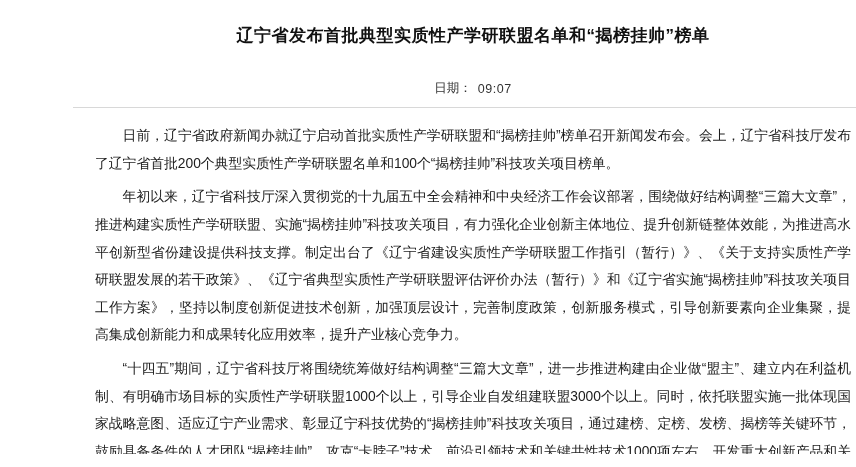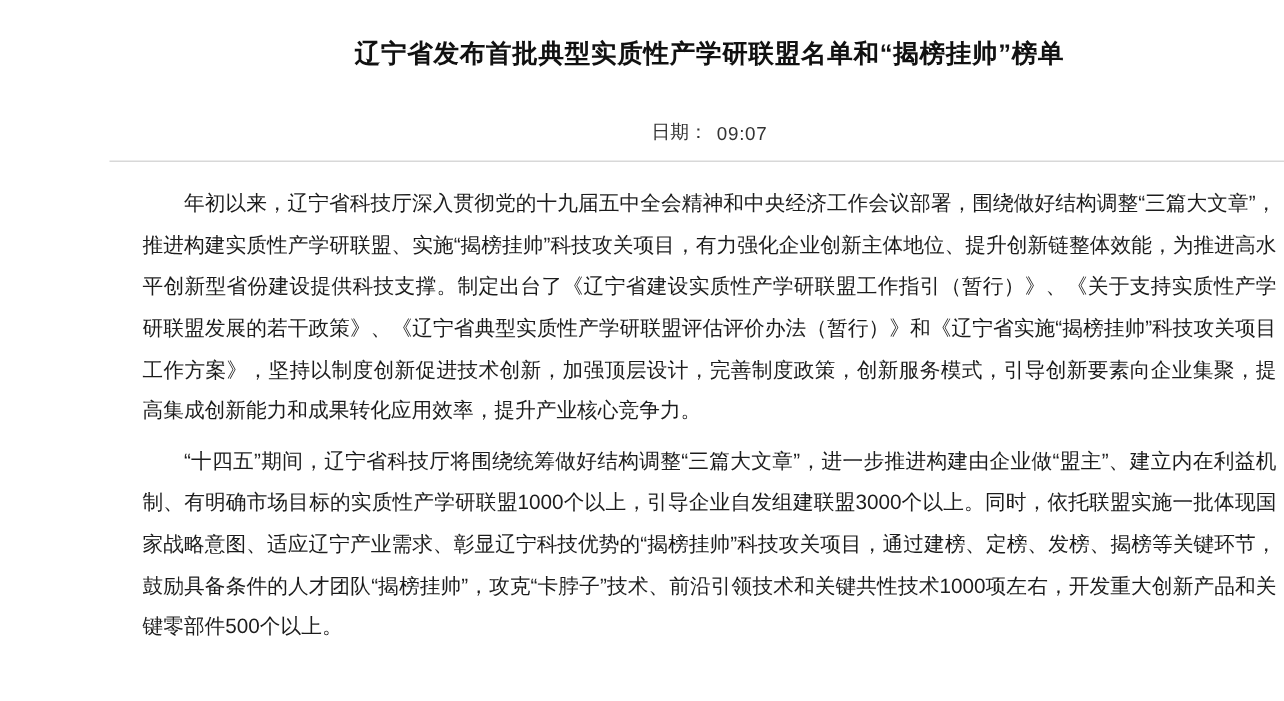--- a/index.html
+++ b/index.html
@@ -98,17 +98,18 @@
   <div class="meta-bar">
     <div class="meta-group">
       <span class="meta-label">日期：</span>
       <span class="meta-value meta-date-time">09:07</span>
     </div>
   </div>
 
   <hr class="rule">
 
   <div class="content">
+    <p>日前，辽宁省政府新闻办就辽宁启动首批实质性产学研联盟和“揭榜挂帅”榜单召开新闻发布会。会上，辽宁省科技厅发布了辽宁省首批200个典型实质性产学研联盟名单和100个“揭榜挂帅”科技攻关项目榜单。</p>
     <p>年初以来，辽宁省科技厅深入贯彻党的十九届五中全会精神和中央经济工作会议部署，围绕做好结构调整“三篇大文章”，推进构建实质性产学研联盟、实施“揭榜挂帅”科技攻关项目，有力强化企业创新主体地位、提升创新链整体效能，为推进高水平创新型省份建设提供科技支撑。制定出台了《辽宁省建设实质性产学研联盟工作指引（暂行）》、《关于支持实质性产学研联盟发展的若干政策》、《辽宁省典型实质性产学研联盟评估评价办法（暂行）》和《辽宁省实施“揭榜挂帅”科技攻关项目工作方案》，坚持以制度创新促进技术创新，加强顶层设计，完善制度政策，创新服务模式，引导创新要素向企业集聚，提高集成创新能力和成果转化应用效率，提升产业核心竞争力。</p>
     <p>“十四五”期间，辽宁省科技厅将围绕统筹做好结构调整“三篇大文章”，进一步推进构建由企业做“盟主”、建立内在利益机制、有明确市场目标的实质性产学研联盟1000个以上，引导企业自发组建联盟3000个以上。同时，依托联盟实施一批体现国家战略意图、适应辽宁产业需求、彰显辽宁科技优势的“揭榜挂帅”科技攻关项目，通过建榜、定榜、发榜、揭榜等关键环节，鼓励具备条件的人才团队“揭榜挂帅”，攻克“卡脖子”技术、前沿引领技术和关键共性技术1000项左右，开发重大创新产品和关键零部件500个以上。</p>
   </div>
 
 </div>
 
 </body></html>

